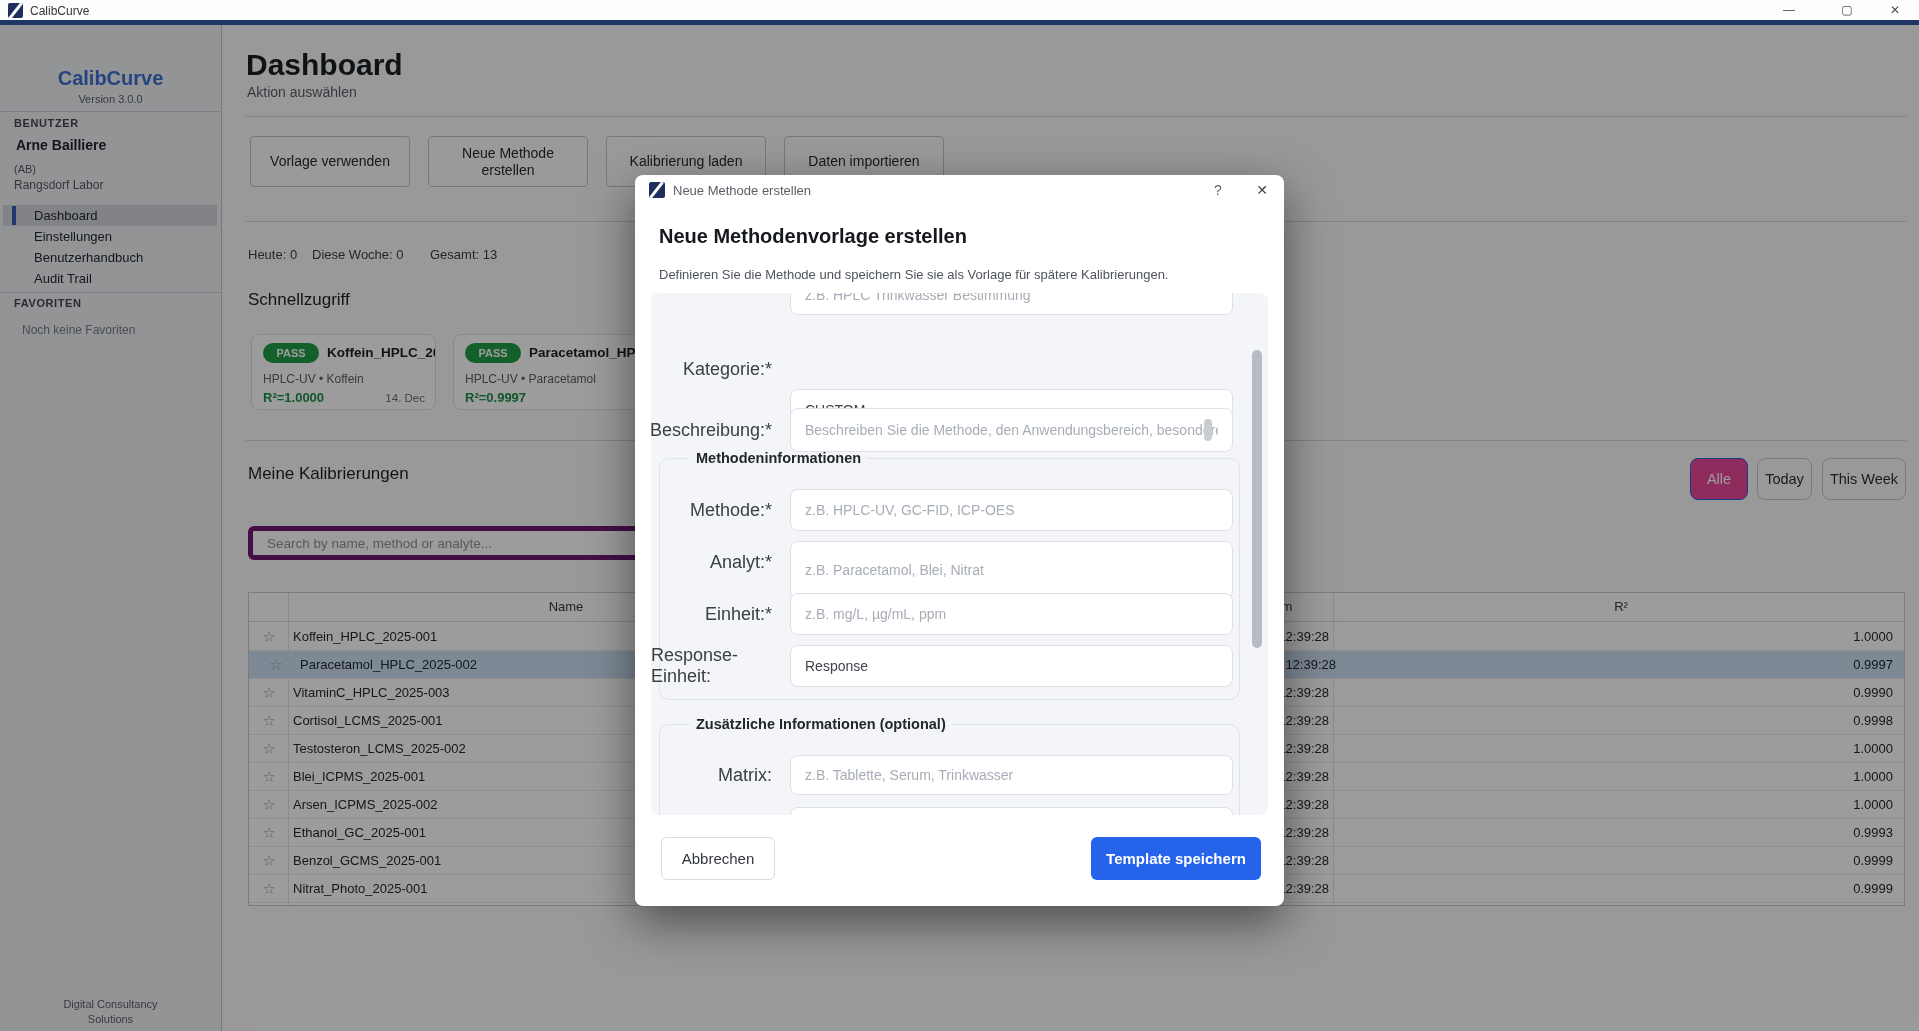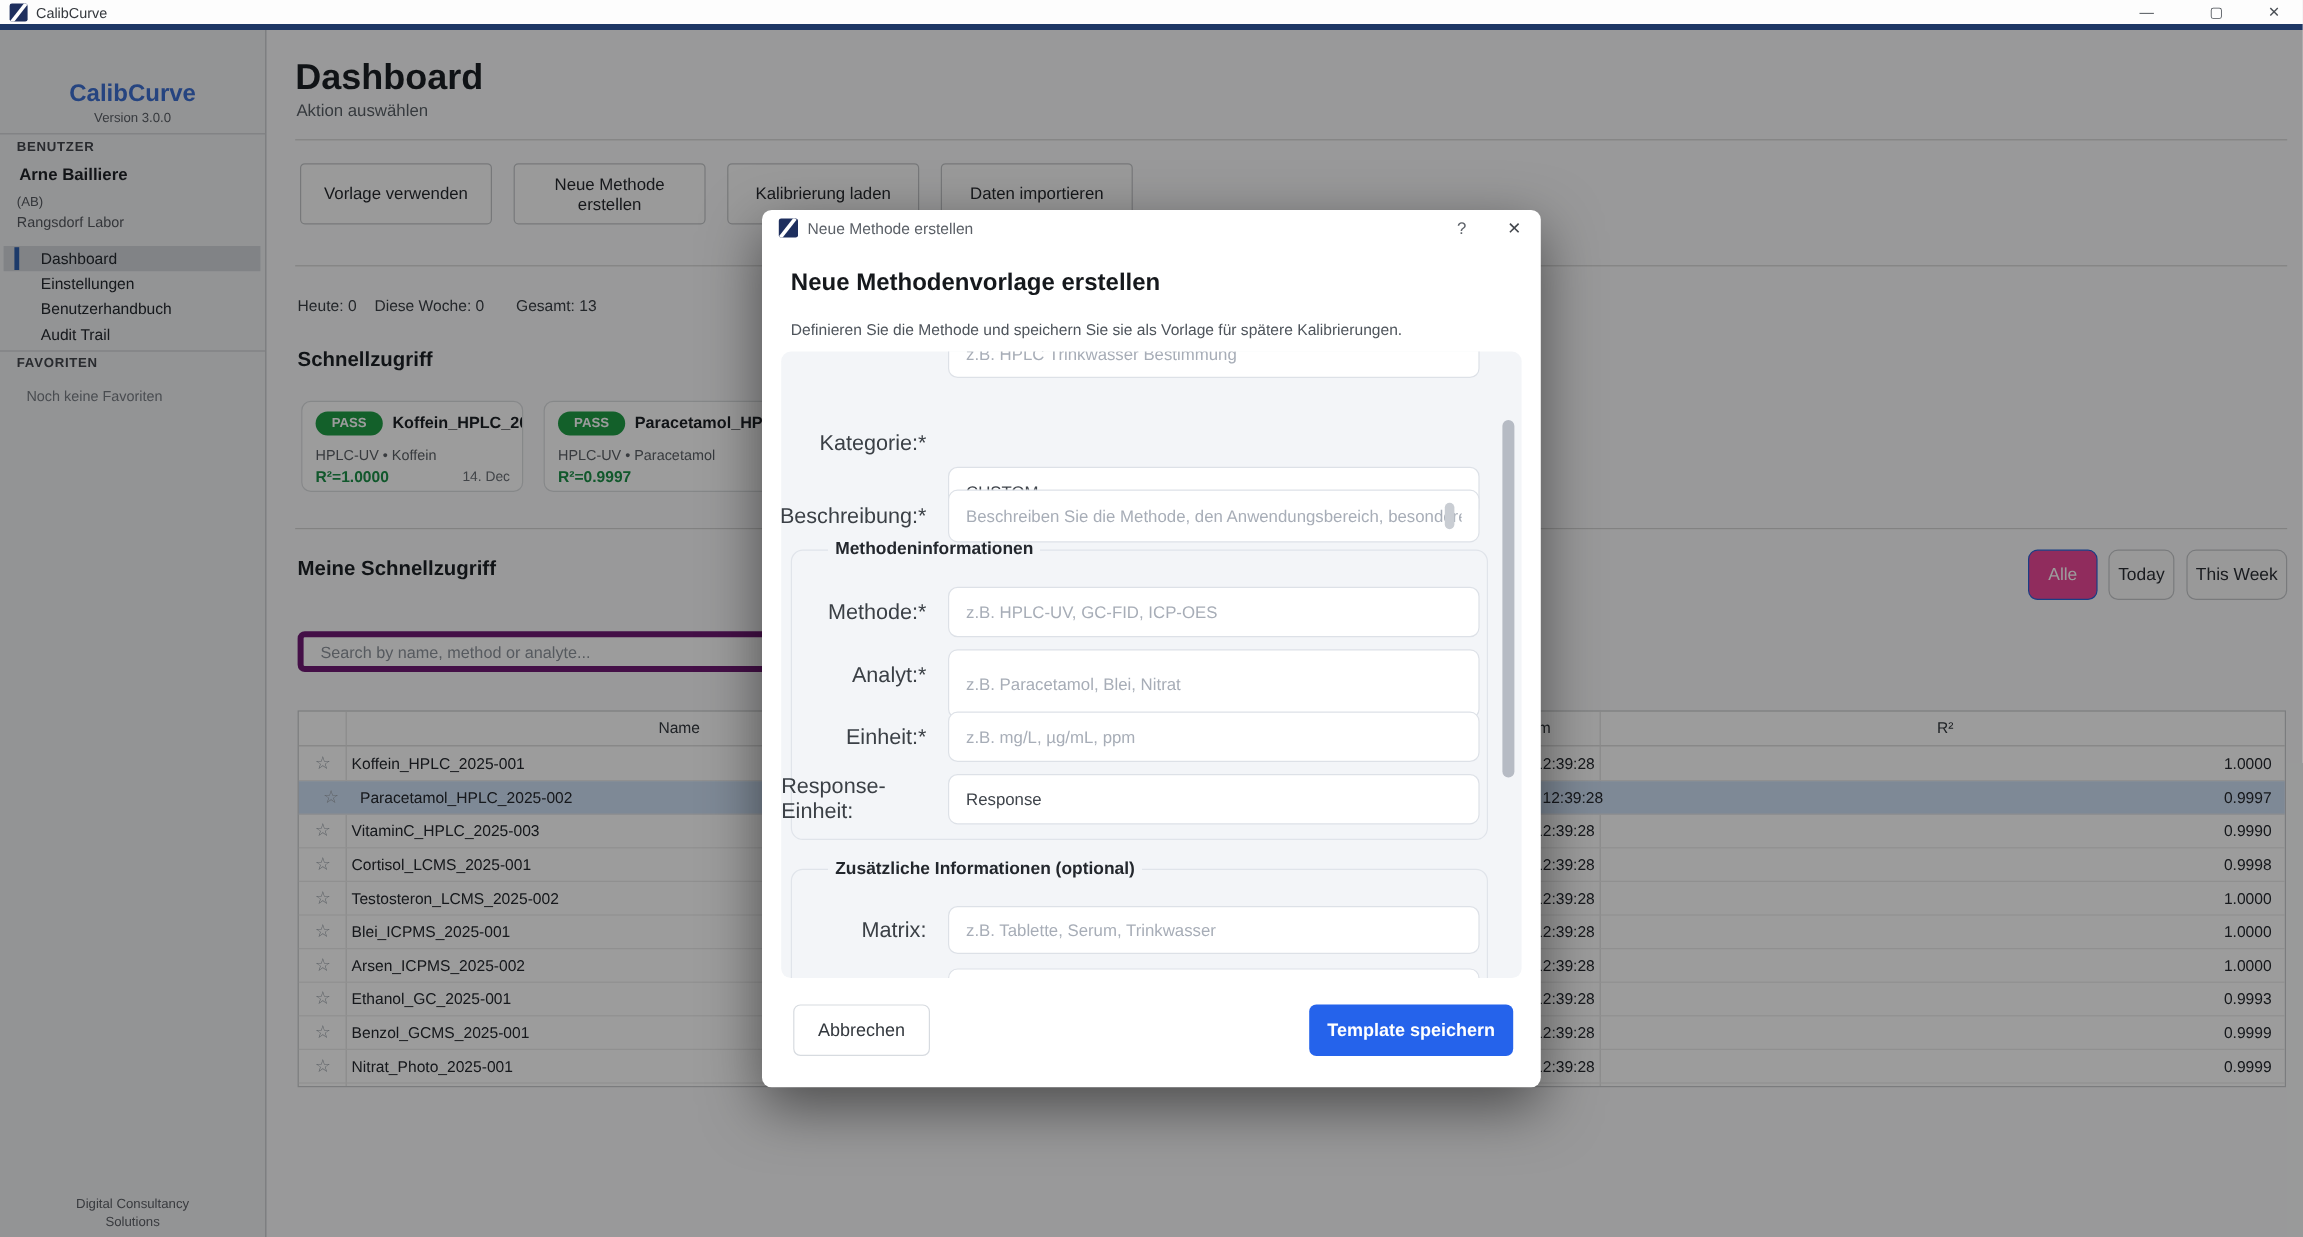--- a/index.html
+++ b/index.html
@@ -28,21 +28,21 @@
   .fav-empty{font-size:12px;color:#787d84}
   .side-footer{width:100%;text-align:center;font-size:11px;color:#5d6167;line-height:15px}
   
   .h1{font-size:30px;font-weight:bold;color:#1b1f24}
   .subtitle{font-size:14px;color:#595f66}
   .h-divider{height:1px;background:#d4d4d4}
   .action-btn{width:160px;height:51px;background:#fcfcfc;border:1px solid #c3c5c8;border-radius:4px;
     font-size:14px;color:#26292e;display:flex;align-items:center;justify-content:center;text-align:center;
     box-sizing:border-box;padding:0 12px;cursor:pointer;line-height:17px}
   .stat{font-size:13px;color:#3a3f45}
-  .h2{font-size:17px;font-weight:bold;color:#1d2126}
+  .h2{font-size:17px;font-weight:normal;color:#1d2126}
   .card{background:#ffffff;border:1px solid #dcdee1;border-radius:8px;overflow:hidden}
   .badge{position:absolute;left:11px;top:8px;width:56px;height:20px;background:#1f9d46;border-radius:10px;
     color:#fff;font-size:11px;font-weight:bold;text-align:center;line-height:20px}
   .card-name{position:absolute;left:75px;top:10px;font-size:13.5px;font-weight:bold;color:#1d2126;white-space:nowrap}
   .card-method{position:absolute;left:11px;top:37px;font-size:12px;color:#5c6167;white-space:nowrap}
   .card-r2{position:absolute;left:11px;top:55px;font-size:13px;font-weight:bold;color:#1d9048}
   .card-date{position:absolute;right:10px;top:57px;font-size:11.5px;color:#6a6f76}
   .filter-btn{height:42px;border-radius:8px;font-size:14.5px;display:flex;align-items:center;justify-content:center;
     box-sizing:border-box;border:1px solid #c6c8cb;background:#fafafa;color:#2b2f35;cursor:pointer}
   .filter-btn.active{background:#ec4899;border-color:#2a64d8;color:#fff}
@@ -155,21 +155,21 @@
 </div>
 <div class="card abs" style="left:453px;top:334px;width:200px;height:74px">
   <span class="badge">PASS</span>
   <span class="card-name">Paracetamol_HPLC</span>
   <span class="card-method">HPLC-UV • Paracetamol</span>
   <span class="card-r2">R²=0.9997</span>
   <span class="card-date"></span>
 </div>
 
 <div class="h-divider abs" style="left:246px;top:440px;width:1660px"></div>
-<div class="h2 abs" style="left:248px;top:464px">Meine Schnellzugriff</div>
+<div class="h2 abs" style="left:248px;top:464px">Meine Kalibrierungen</div>
 
 <div class="filter-btn active abs" style="left:1690px;top:458px;width:58px">Alle</div>
 <div class="filter-btn abs" style="left:1757px;top:458px;width:55px">Today</div>
 <div class="filter-btn abs" style="left:1822px;top:458px;width:84px">This Week</div>
 
 <input id="search-input" class="abs" placeholder="Search by name, method or analyte..." style="">
 
 <div id="table" class="abs">
   <div class="th" style="left:252px;width:130px;text-align:center">Name</div>
   <div class="th" style="left:1005px;width:50px">Datum</div>

